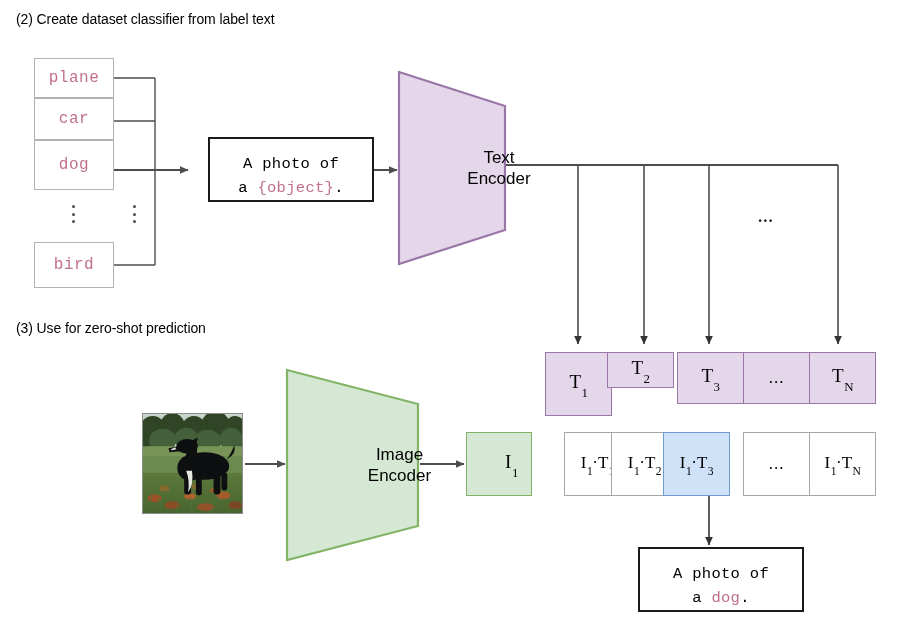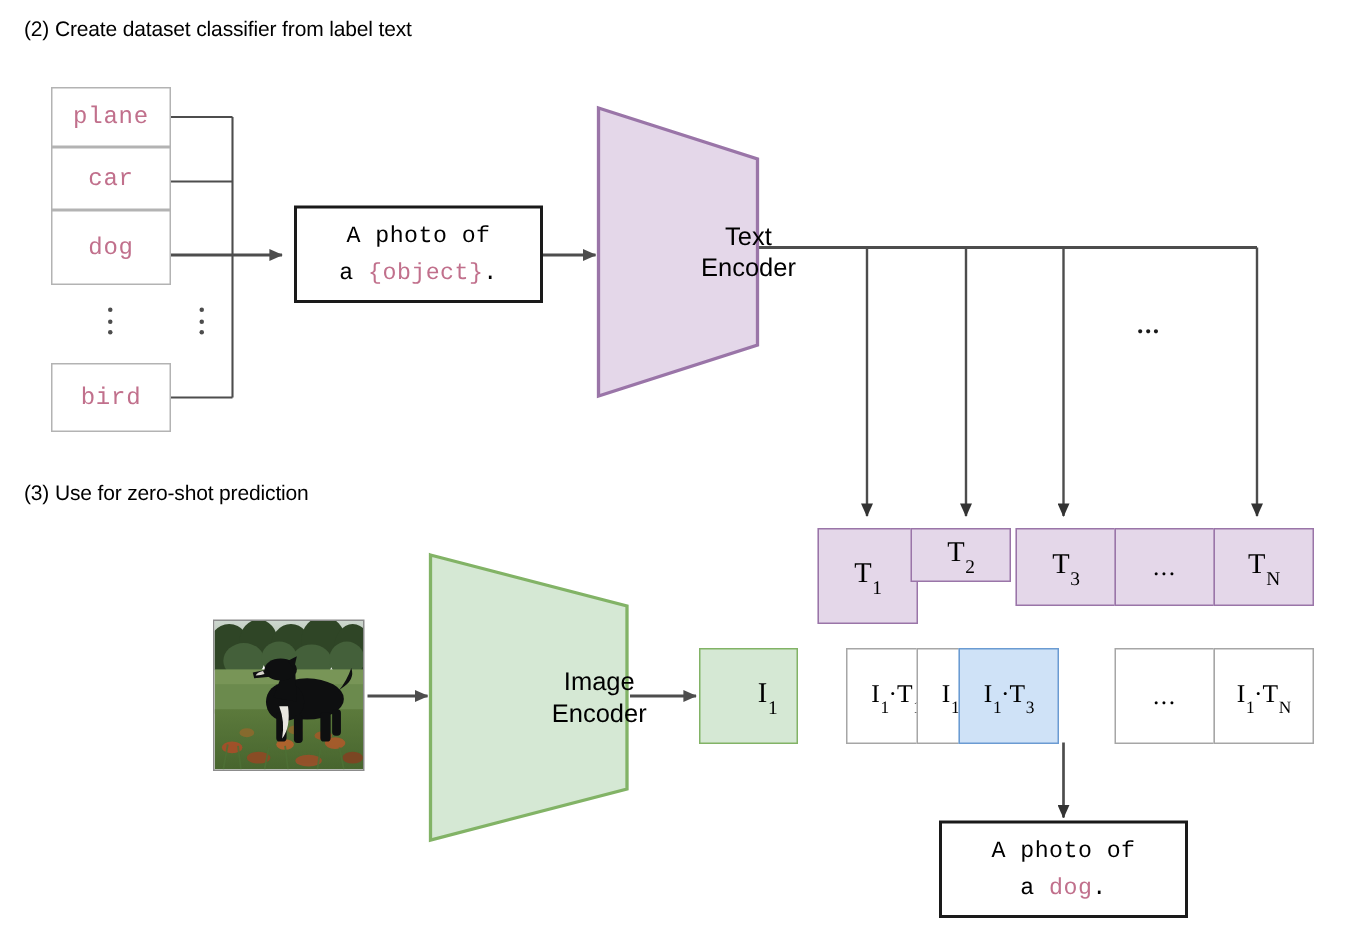--- a/index.html
+++ b/index.html
@@ -48,26 +48,27 @@
   }
 
   
   .prompt-box {
     background: #ffffff;
     border: 2px solid #1a1a1a;
     box-sizing: border-box;
     display: flex;
     flex-direction: column;
     align-items: center;
-    justify-content: center;
+    justify-content: flex-end;
     font-family: "Liberation Mono", "DejaVu Sans Mono", monospace;
     font-size: 15.5px;
     color: #000000;
     line-height: 1.55;
     letter-spacing: 0.3px;
+    margin-left: 12px;
   }
   .prompt-line { white-space: pre; }
   .tok-pink { color: #c1708c; }
 
   
   .encoder-wrap { position: absolute; }
   .encoder-wrap svg { display: block; position: absolute; left: 0; top: 0; }
   .encoder-label {
     position: absolute;
     left: 0; top: 0;
@@ -378,21 +379,21 @@
   <div class="cell img" style="left:466px; top:432px; width:66px; height:64px;padding-left:25px;">
     <span><span>I</span><span class="sub">1</span></span>
   </div>
 
   <div class="cell s" style="left:564px; top:432px; width:67px; height:64px;">
     <span><span>I</span><span class="sub">1</span><span>·</span><span>T</span><span class="sub">1</span></span>
   </div>
   <div class="cell s" style="left:611px; top:432px; width:67px; height:64px;">
     <span><span>I</span><span class="sub">1</span><span>·</span><span>T</span><span class="sub">2</span></span>
   </div>
-  <div class="cell s hl" style="left:639px; top:432px; width:67px; height:64px;text-align:right;">
+  <div class="cell s hl" style="left:663px; top:432px; width:67px; height:64px;text-align:right;">
     <span><span>I</span><span class="sub">1</span><span>·</span><span>T</span><span class="sub">3</span></span>
   </div>
   <div class="cell s" style="left:743px; top:432px; width:67px; height:64px;">
     <span class="dots">...</span>
   </div>
   <div class="cell s" style="left:809px; top:432px; width:67px; height:64px;">
     <span><span>I</span><span class="sub">1</span><span>·</span><span>T</span><span class="sub">N</span></span>
   </div>
 
   <div class="abs prompt-box" style="left:626px; top:547px; width:166px; height:65px;">

